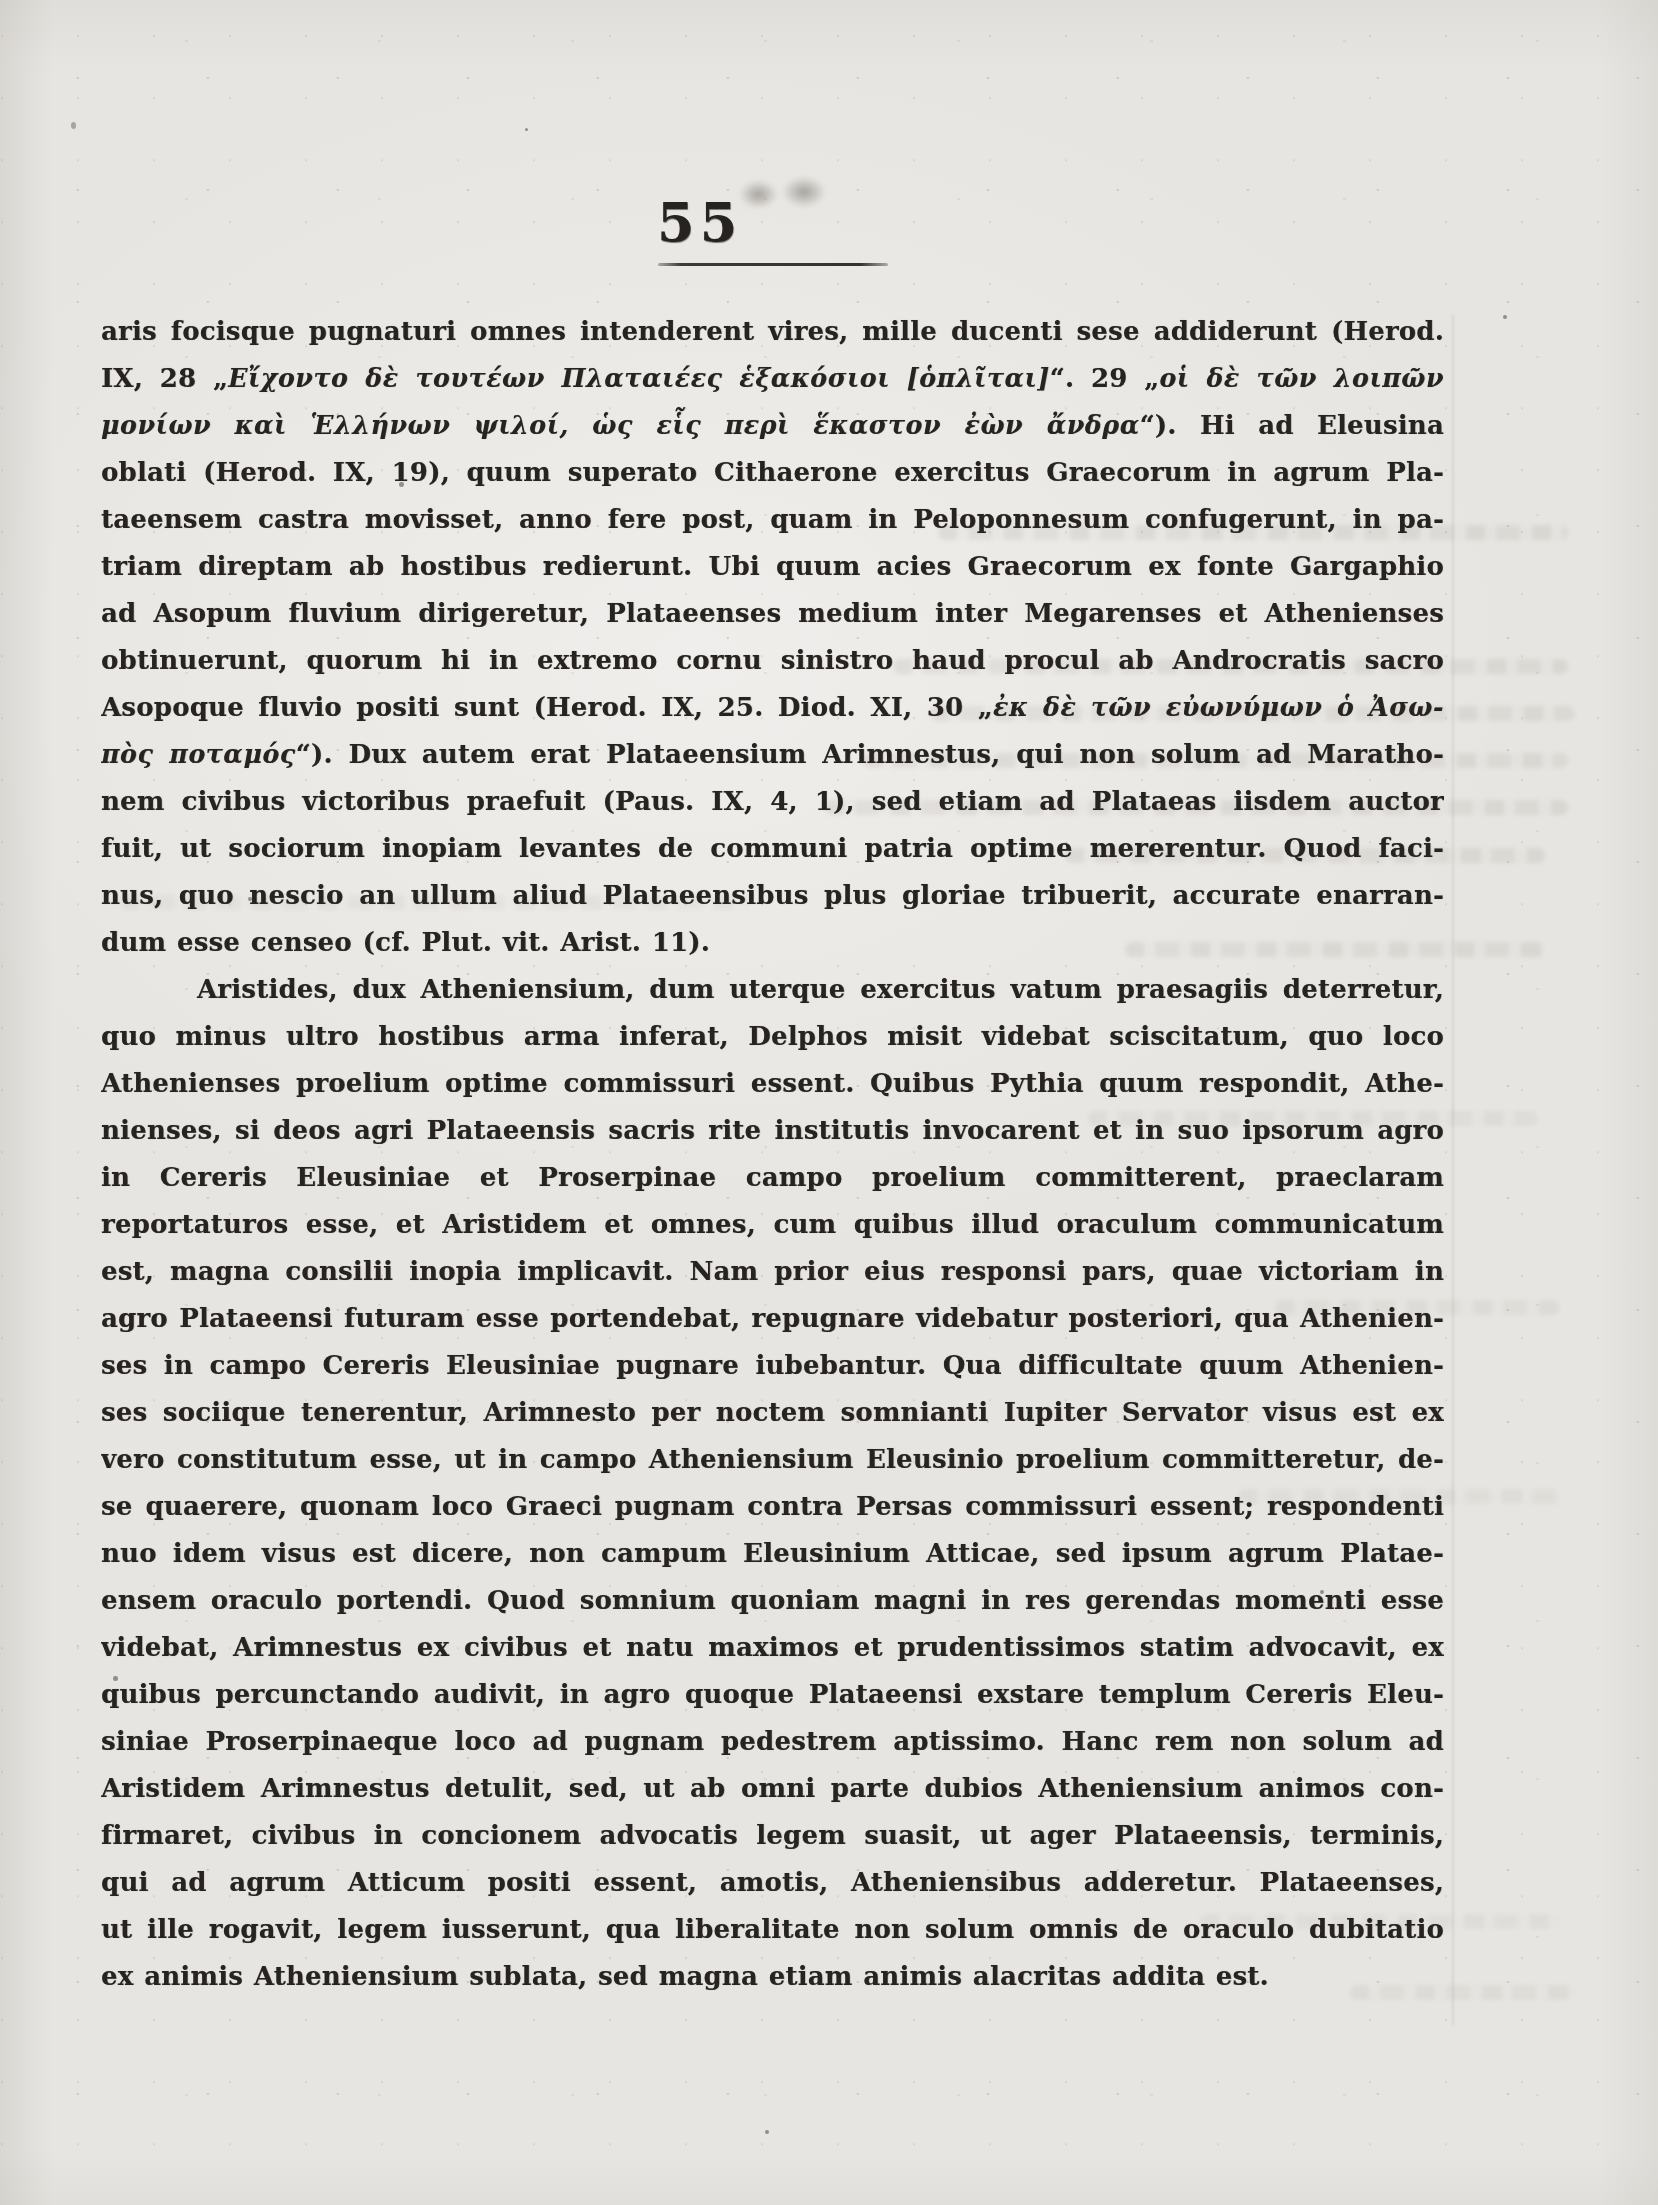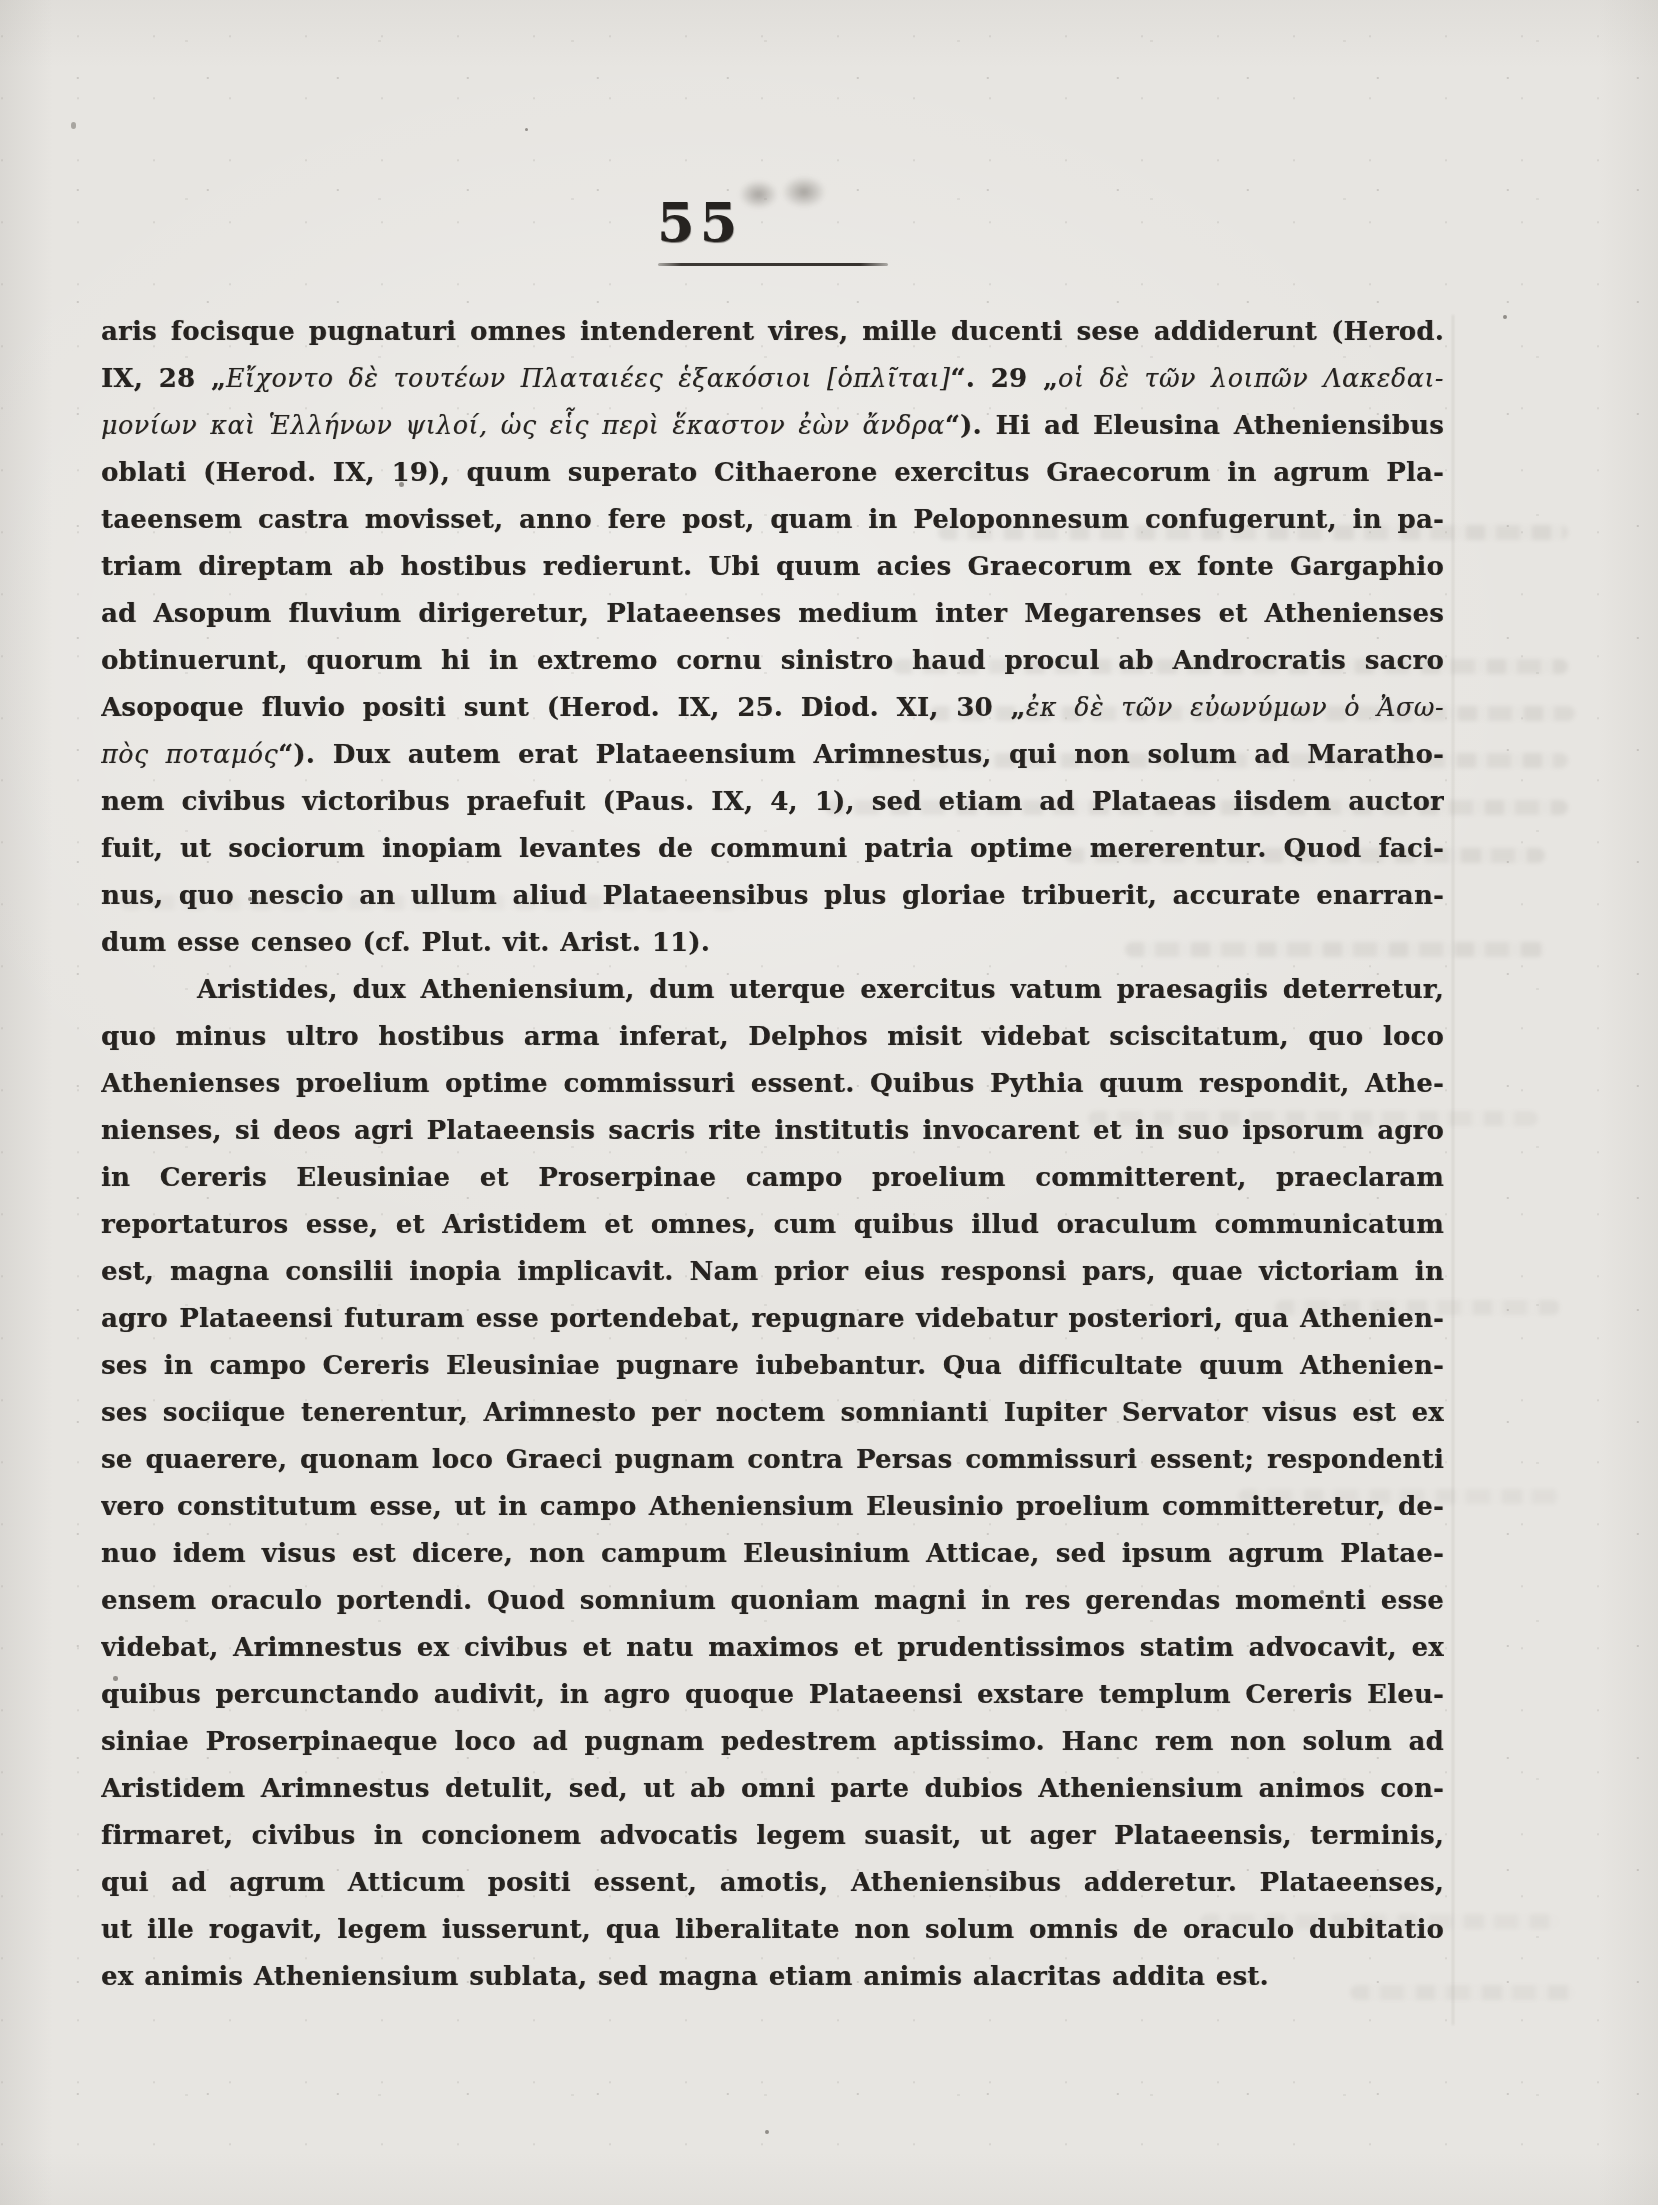--- a/index.html
+++ b/index.html
@@ -66,21 +66,21 @@
     letter-spacing: 0.2px; word-spacing: 1.5px;
     text-align: justify; text-align-last: justify;
     overflow: hidden; white-space: normal;
     text-shadow: 0.4px 0.4px 0.7px rgba(35,30,25,0.45);
   }
   .line.flush  { text-align: center; text-align-last: left; }
   .line.indent { text-indent: 96px; }
 
   .greek {
     font-style: italic;
-    font-weight: normal;
+    font-weight: bold;
     font-size: 0.97em;
     letter-spacing: 0.6px;
   }
 
   
   .bleed {
     position: absolute; z-index: 2; height: 15px;
     background: repeating-linear-gradient(90deg,
       rgba(105,100,92,0.22) 0 19.5px, rgba(105,100,92,0.03) 19.5px 30px,
       rgba(105,100,92,0.18) 30px 54px, rgba(105,100,92,0.03) 54px 66px);
@@ -129,22 +129,22 @@
       <div class="line indent"><span class="latin">Aristides, dux Atheniensium, dum uterque exercitus vatum praesagiis deterretur,</span></div>
       <div class="line"><span class="latin">quo minus ultro hostibus arma inferat, Delphos misit videbat sciscitatum, quo loco</span></div>
       <div class="line"><span class="latin">Athenienses proelium optime commissuri essent.  Quibus Pythia quum respondit, Athe-</span></div>
       <div class="line"><span class="latin">nienses, si deos agri Plataeensis sacris rite institutis invocarent et in suo ipsorum agro</span></div>
       <div class="line"><span class="latin">in Cereris Eleusiniae et Proserpinae campo proelium committerent, praeclaram victoriam</span></div>
       <div class="line"><span class="latin">reportaturos esse, et Aristidem et omnes, cum quibus illud oraculum communicatum</span></div>
       <div class="line"><span class="latin">est, magna consilii inopia implicavit.  Nam prior eius responsi pars, quae victoriam in</span></div>
       <div class="line"><span class="latin">agro Plataeensi futuram esse portendebat, repugnare videbatur posteriori, qua Athenien-</span></div>
       <div class="line"><span class="latin">ses in campo Cereris Eleusiniae pugnare iubebantur.  Qua difficultate quum Athenien-</span></div>
       <div class="line"><span class="latin">ses sociique tenerentur, Arimnesto per noctem somnianti Iupiter Servator visus est ex</span></div>
+      <div class="line"><span class="latin">vero constitutum esse, ut in campo Atheniensium Eleusinio proelium committeretur, de-</span></div>
       <div class="line"><span class="latin">se quaerere, quonam loco Graeci pugnam contra Persas commissuri essent; respondenti</span></div>
-      <div class="line"><span class="latin">vero constitutum esse, ut in campo Atheniensium Eleusinio proelium committeretur, de-</span></div>
       <div class="line"><span class="latin">nuo idem visus est dicere, non campum Eleusinium Atticae, sed ipsum agrum Platae-</span></div>
       <div class="line"><span class="latin">ensem oraculo portendi.  Quod somnium quoniam magni in res gerendas momenti esse</span></div>
       <div class="line"><span class="latin">videbat, Arimnestus ex civibus et natu maximos et prudentissimos statim advocavit, ex</span></div>
       <div class="line"><span class="latin">quibus percunctando audivit, in agro quoque Plataeensi exstare templum Cereris Eleu-</span></div>
       <div class="line"><span class="latin">siniae Proserpinaeque loco ad pugnam pedestrem aptissimo.  Hanc rem non solum ad</span></div>
       <div class="line"><span class="latin">Aristidem Arimnestus detulit, sed, ut ab omni parte dubios Atheniensium animos con-</span></div>
       <div class="line"><span class="latin">firmaret, civibus in concionem advocatis legem suasit, ut ager Plataeensis, terminis,</span></div>
       <div class="line"><span class="latin">qui ad agrum Atticum positi essent, amotis, Atheniensibus adderetur.  Plataeenses,</span></div>
       <div class="line"><span class="latin">ut ille rogavit, legem iusserunt, qua liberalitate non solum omnis de oraculo dubitatio</span></div>
       <div class="line flush"><span class="latin">ex animis Atheniensium sublata, sed magna etiam animis alacritas addita est.</span></div>

